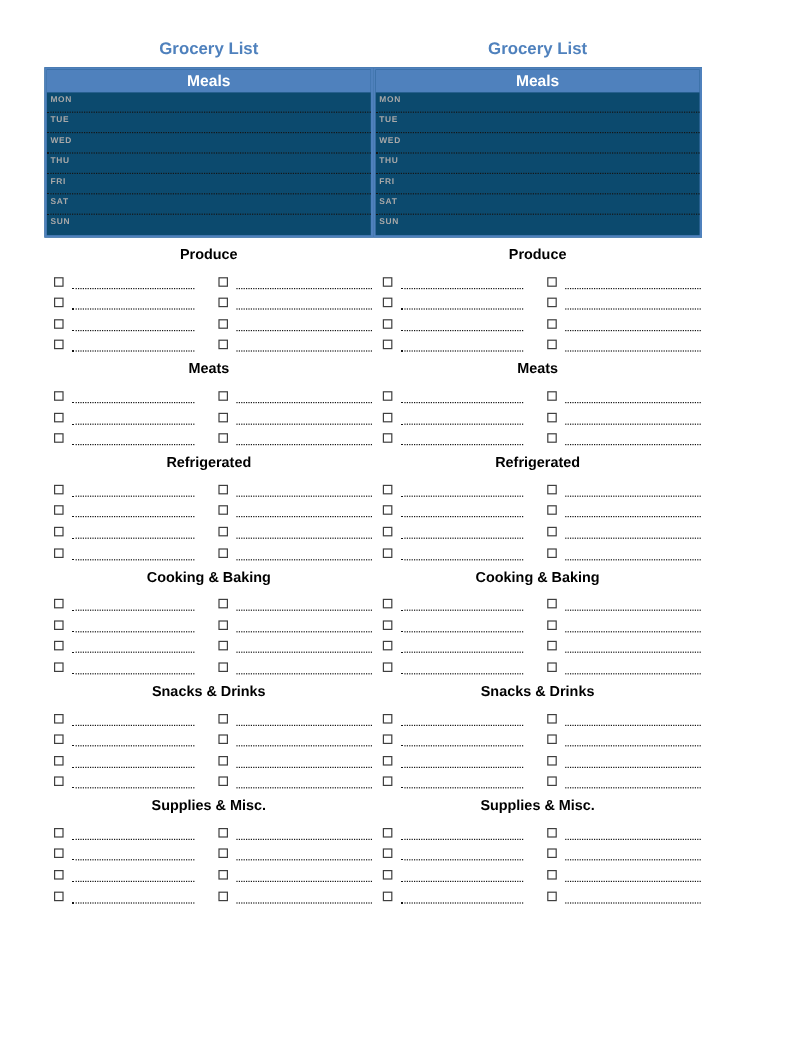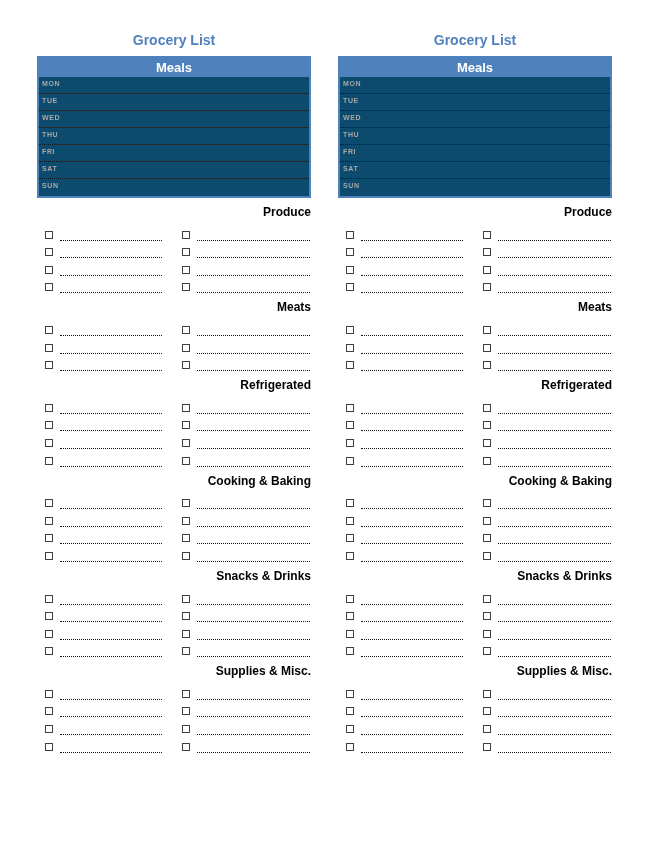--- a/index.html
+++ b/index.html
@@ -12,21 +12,21 @@
   *{box-sizing:border-box;margin:0;padding:0;}
   html,body{background:#ffffff;}
   body{
     width:658px;height:865px;overflow:hidden;
     font-family:"Liberation Sans","DejaVu Sans",sans-serif;
   }
   .page{
     width:658px;height:865px;background:#ffffff;position:relative;
   }
   .cols{
-    display:flex;gap:27px;padding:33px 0 0 37px;
+    display:flex;padding:33px 0 0 37px;
   }
   .col{width:274px;flex:none;}
   .list-title{
     text-align:center;font-weight:bold;font-size:14px;line-height:15px;
     color:var(--title-color);margin-bottom:8px;
   }
   .meals-box{
     border:2px solid var(--accent);background:#0c4a6e;
   }
   .meals-header{
@@ -36,21 +36,21 @@
   .day-row{
     height:17px;border-bottom:1px dotted var(--line-color);
     position:relative;cursor:text;
   }
   .day-row.last{border-bottom:none;}
   .day-label{
     display:block;font-size:7px;line-height:8px;padding:3px 0 0 3px;
     color:var(--day-label);letter-spacing:0.6px;font-weight:bold;
   }
   .section-title{
-    font-weight:bold;font-size:12px;line-height:14px;text-align:right;
+    font-weight:bold;font-size:12px;line-height:14px;text-align:center;
     color:#000;margin:7px 0 4px 0;
   }
   .item-row{
     height:17.6px;display:flex;align-items:flex-end;
   }
   .item-half{
     width:50%;display:flex;align-items:flex-end;padding-left:8px;
   }
   .checkbox{
     width:8px;height:8px;flex:none;background:#fff;

